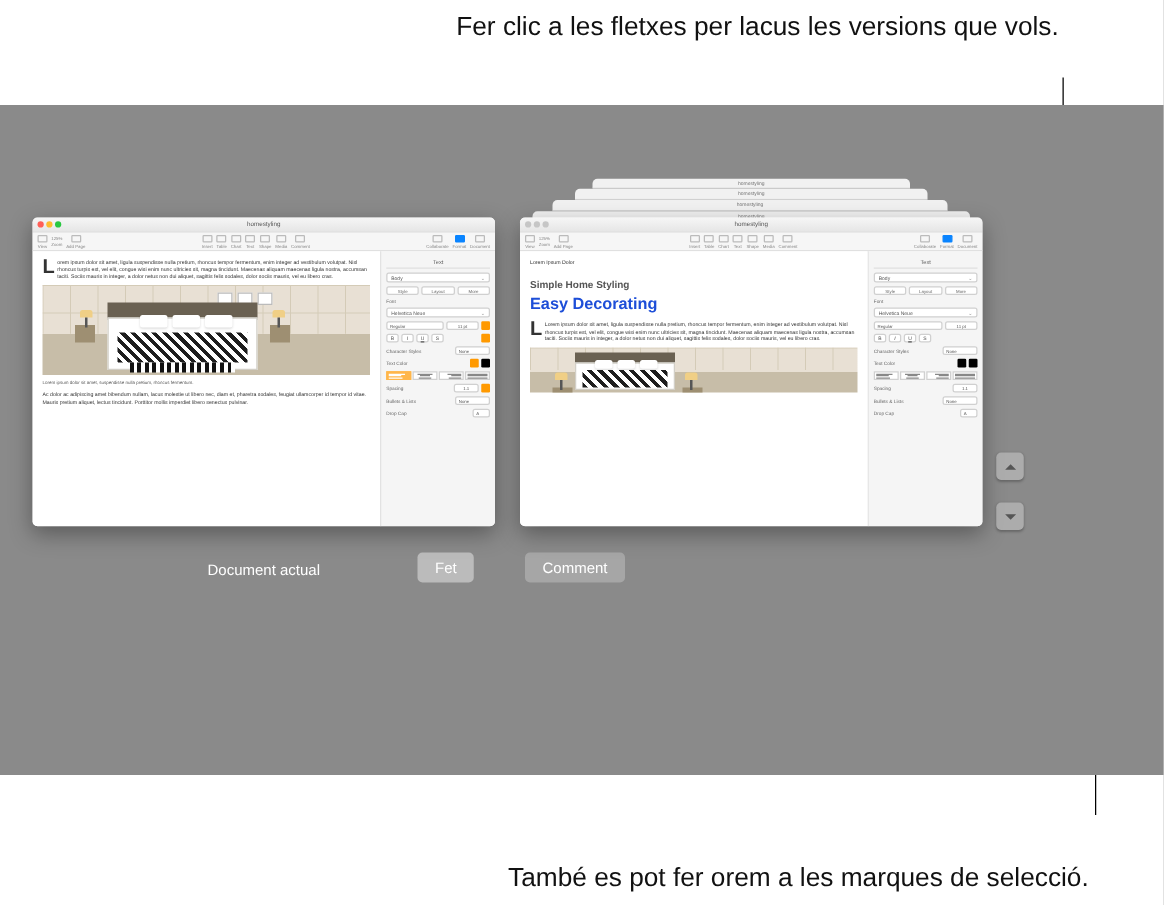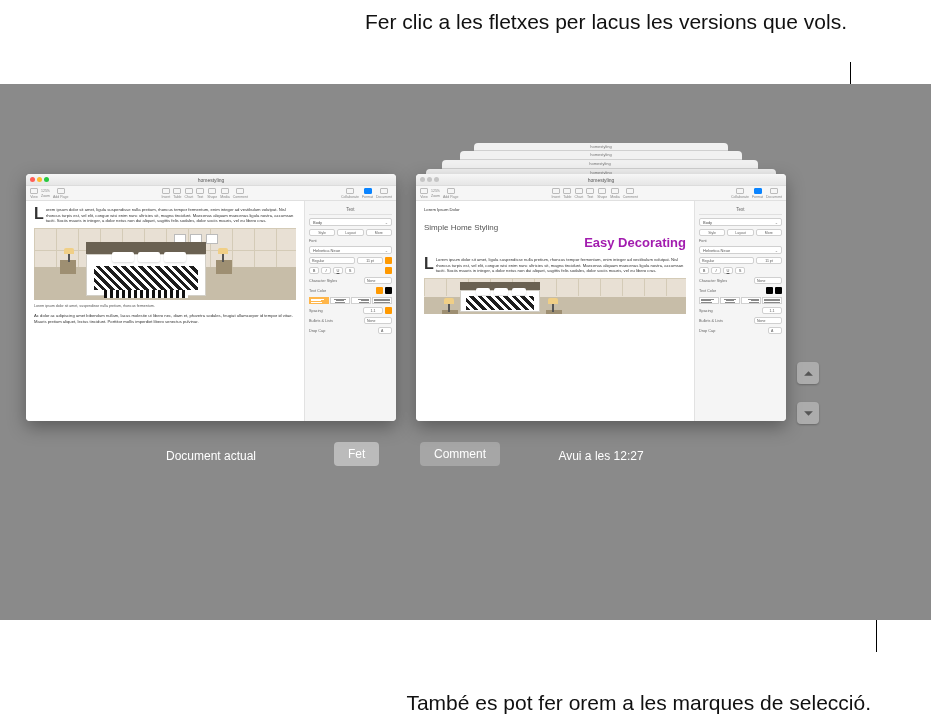--- a/index.html
+++ b/index.html
@@ -214,22 +214,22 @@
   .photo.small .blanket{left:42px;top:18px;width:68px;height:14px}
   .photo.small .pillow{top:10px;width:14px;height:7px}
   .photo.small .pillow.p1{left:52px}.photo.small .pillow.p2{left:70px}.photo.small .pillow.p3{left:88px}
   .photo.small .lamp.l1{left:22px}.photo.small .lamp.l2{left:126px}
   .photo.small .nightstand.n1{left:18px}.photo.small .nightstand.n2{left:122px}
   .photo.small .wallgrid{height:50%}
 
   .caption { font-size: 3.6px; color:#555; margin-bottom:4px; }
 
   
-  .subtitle { font-size:8px; color:#555; margin: 2px 0 1px; }
-  .bigtitle { font-size:13px; font-weight:800; color:#a21caf; margin-bottom:5px;text-align:right; }
+  .subtitle { font-size:8px; color:#555; margin: 2px 0 1px; font-weight: bold; }
+  .bigtitle { font-size:13px; font-weight:800; color:#1d4ed8; margin-bottom:5px; }
 
   
   .underlabel {
     position:absolute; width: 370px; text-align: center;
     color:#fff; font-size:12px;
   }
   .underlabel.left  { left:26px;  top: 365px; }
   .underlabel.right { left:416px; top: 365px; }
 
   .bigbtn {
@@ -612,21 +612,20 @@
         </div>
         <div class="insp-row">
           <div class="insp-label" style="flex:1">Drop Cap</div>
           <div class="insp-field" style="flex:0 0 14px">A</div>
         </div>
       </div>
     </div>
   </div>
 
   <div class="underlabel left">Document actual</div>
-  <div class="underlabel right">Avui a les 12:27</div>
   <div class="bigbtn done">Fet</div>
   <div class="bigbtn revert">Comment</div>
 
   <div class="navarrow up">
     <svg viewBox="0 0 10 10">
         <path d="M1 7 L5 3 L9 7 Z"></path>
       </svg>
   </div>
   <div class="navarrow down">
     <svg viewBox="0 0 10 10">

